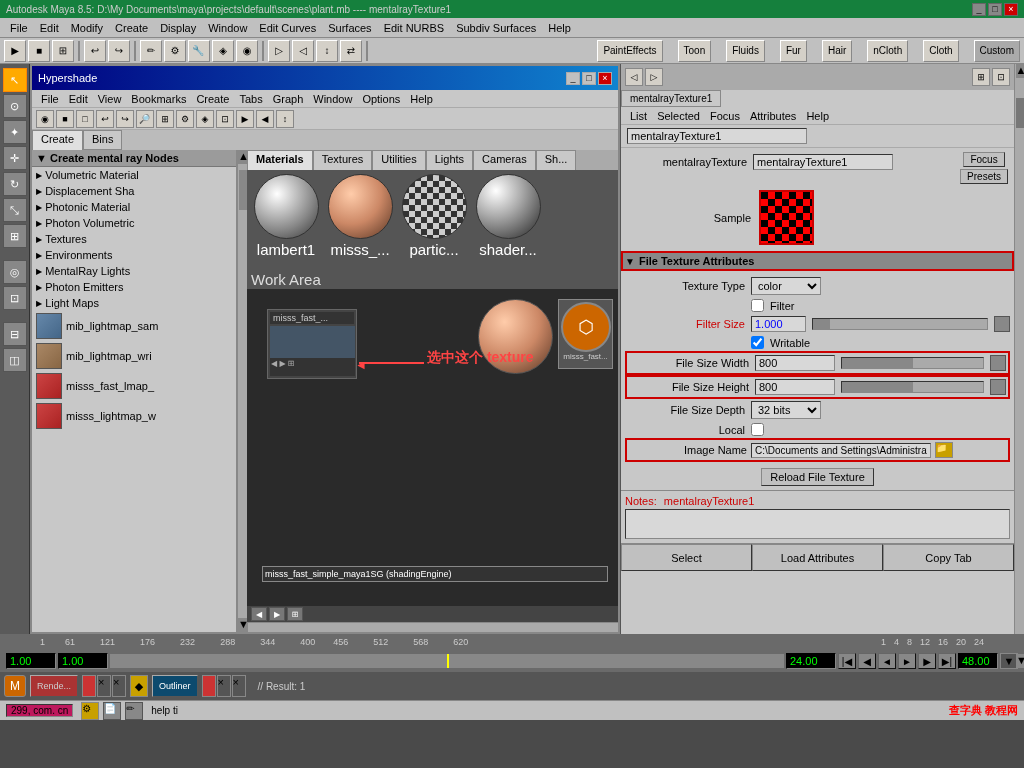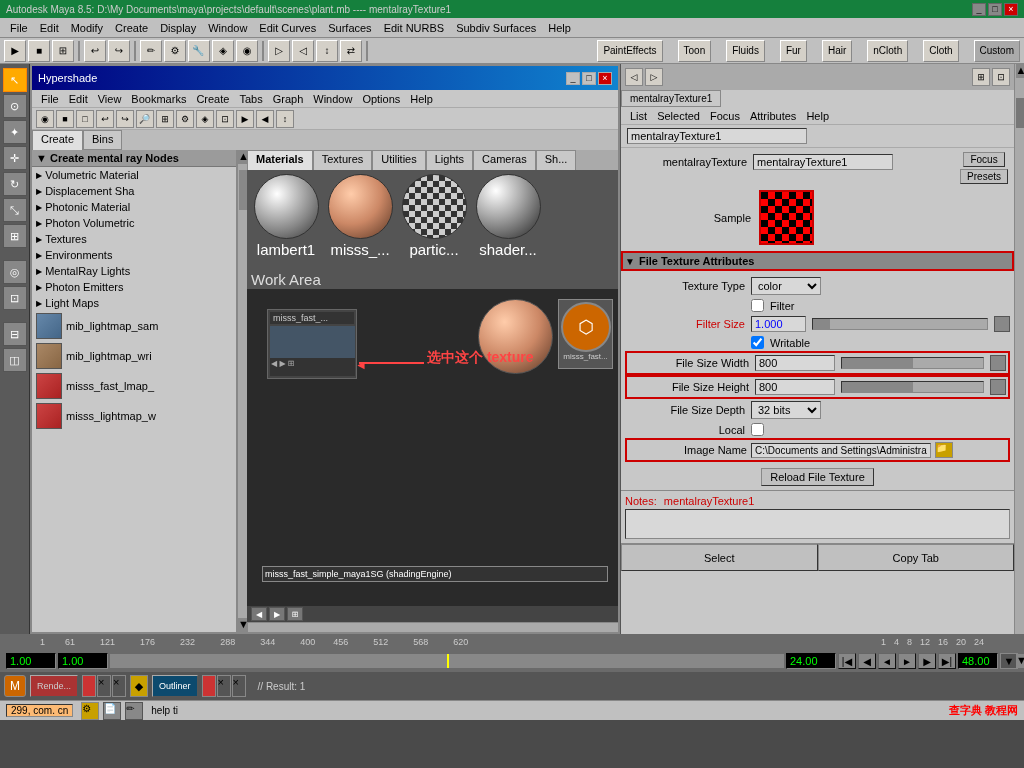--- a/index.html
+++ b/index.html
@@ -917,20 +917,21 @@
     <div class="notes-section">
       <span class="notes-label">
         <span>Notes:</span>
         <span style="margin-left:4px;">mentalrayTexture1</span>
       </span>
       <div class="notes-area"></div>
     </div>
 
     <div class="bottom-buttons">
       <div class="bottom-btn">Select</div>
+      <div class="bottom-btn">Load Attributes</div>
       <div class="bottom-btn">Copy Tab</div>
     </div>
   </div>
 
   <div style="width:10px;background:#aaa;border-left:1px solid #888;">
     <div style="width:8px;height:14px;background:#888;margin:0 auto;">▲</div>
     <div style="width:8px;height:30px;background:#777;margin:20px auto 0;"></div>
     <div style="width:8px;height:14px;background:#888;margin:0 auto;position:absolute;bottom:100px;right:0;">▼</div>
   </div>
 </div>
@@ -994,21 +995,21 @@
   <div style="display:flex;gap:1px;">
     <div style="width:14px;height:22px;background:#cc3333;border:1px solid #888;cursor:pointer;"></div>
     <div style="width:14px;height:22px;background:#555;border:1px solid #888;cursor:pointer;">×</div>
     <div style="width:14px;height:22px;background:#555;border:1px solid #888;cursor:pointer;">×</div>
   </div>
 
   <div style="margin-left:8px;font-size:10px;color:#ccc;">// Result: 1</div>
 </div>
 
 <div class="status-bar">
-  <div style="display:flex;align-items:flex-start;gap:4px;border:1px inset #888;padding:0 4px;background:#fdba74;">
+  <div style="display:flex;align-items:flex-start;gap:4px;border:1px inset #888;padding:0 4px;background:#be185d;">
     <span>299, com. cn</span>
   </div>
   <div style="display:flex;align-items:center;gap:4px;">
     <div style="width:18px;height:18px;background:#c8a000;border:1px solid #888;cursor:pointer;">⚙</div>
     <div style="width:18px;height:18px;background:#888;border:1px solid #555;cursor:pointer;">📄</div>
     <div style="width:18px;height:18px;background:#888;border:1px solid #555;cursor:pointer;">✏</div>
   </div>
   <span>help ti</span>
   <div style="flex:1;"></div>
 

